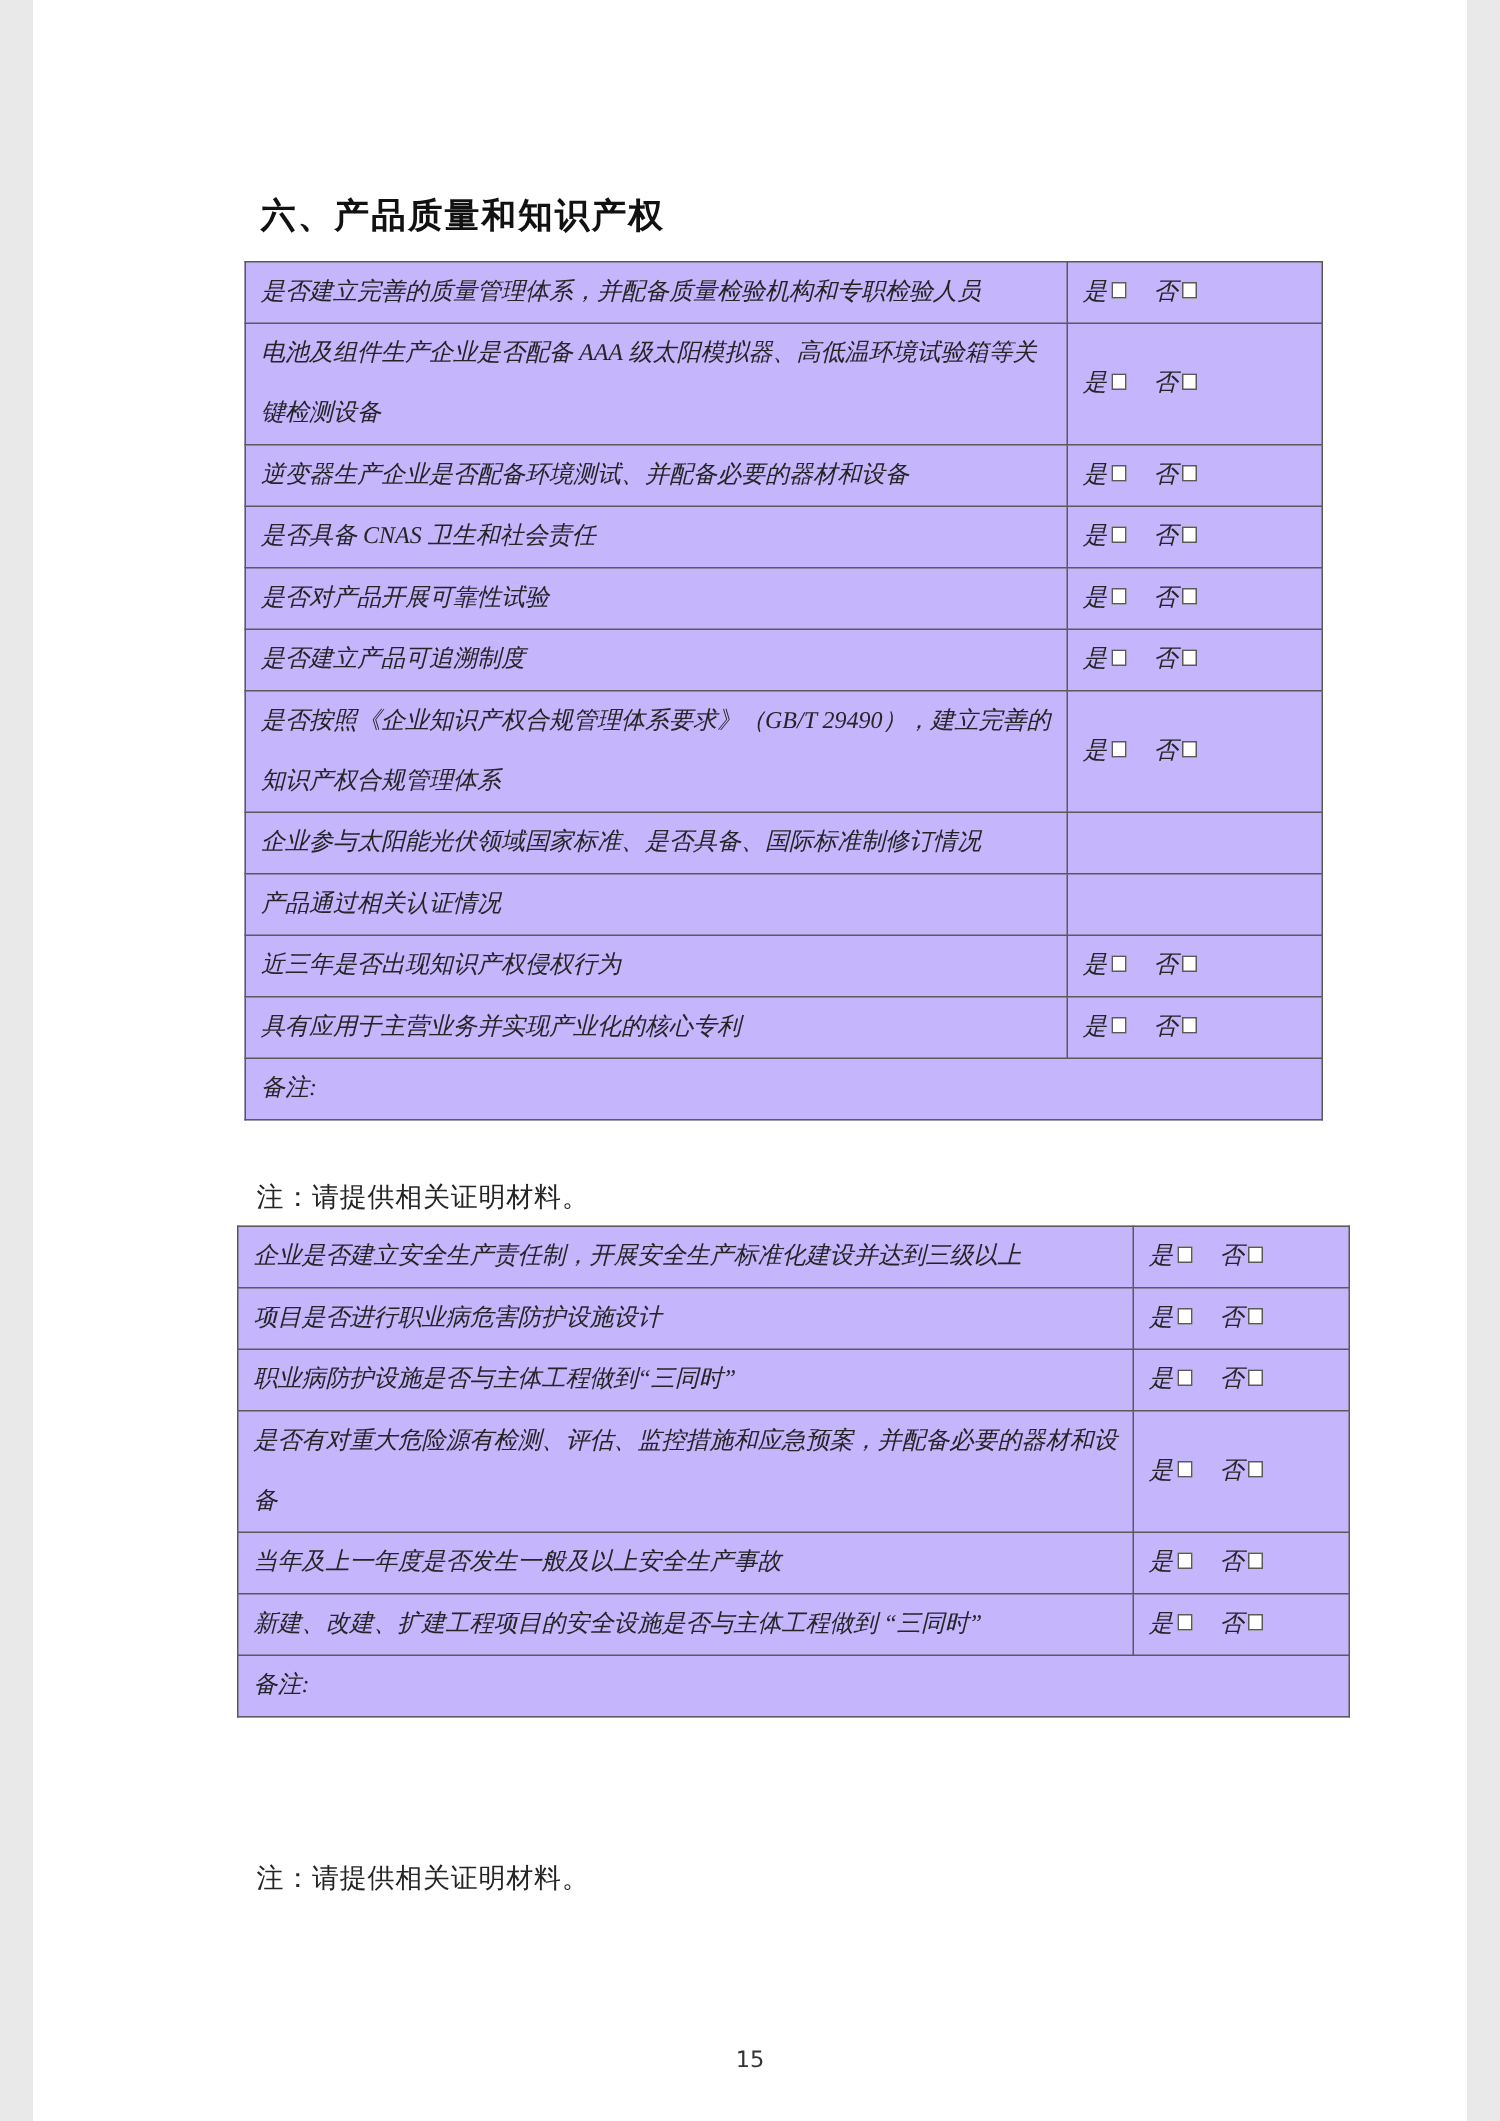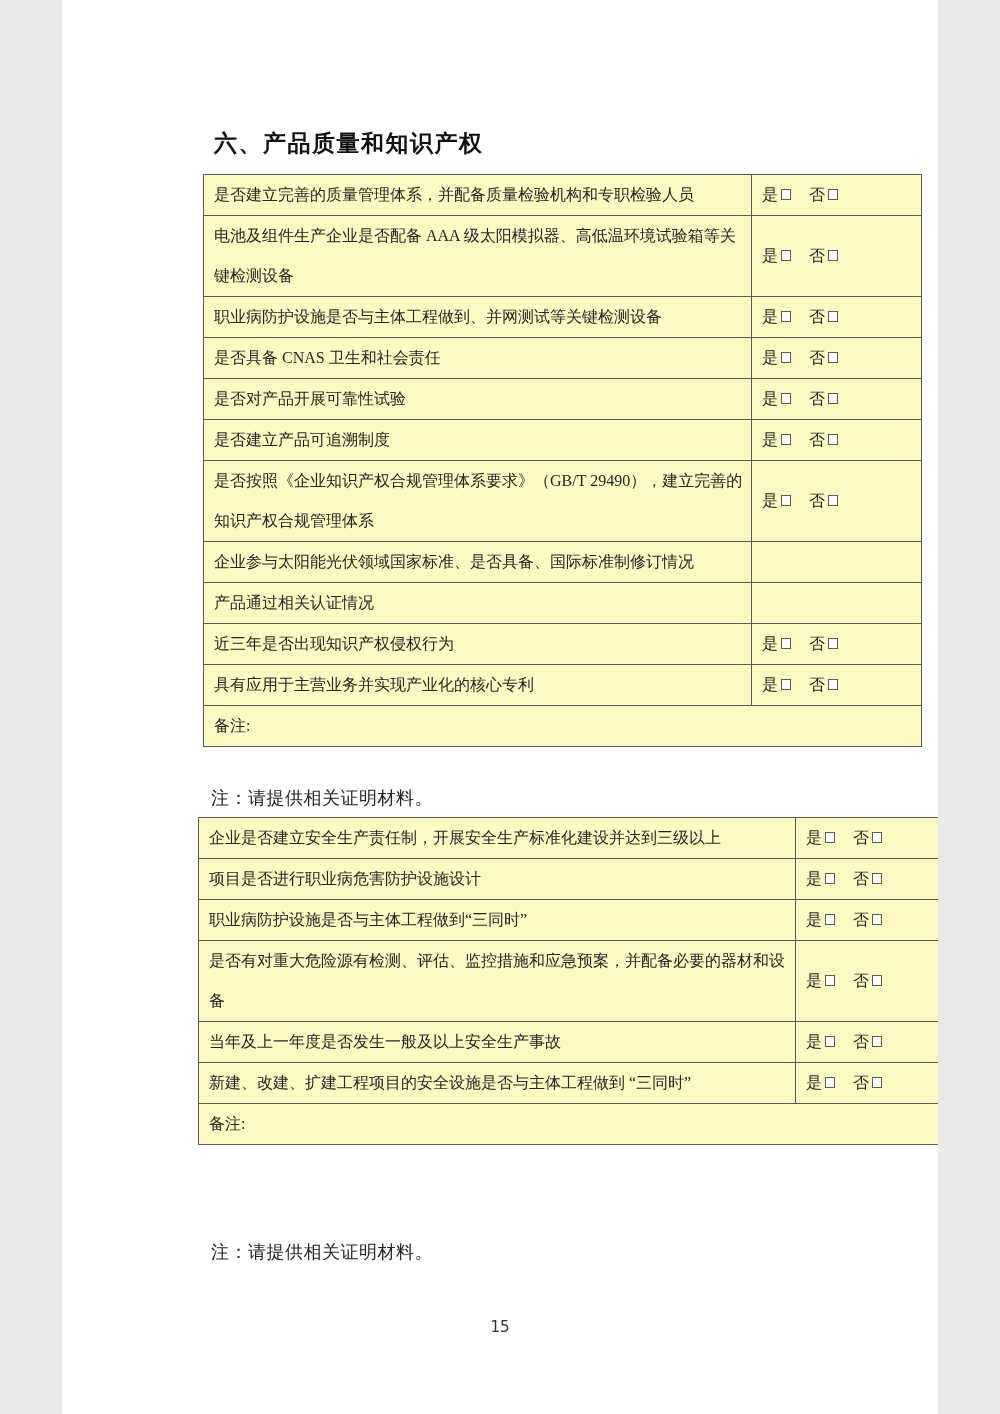--- a/index.html
+++ b/index.html
@@ -1,18 +1,18 @@
 <!DOCTYPE html>
 <html><head>
 <meta charset="utf-8">
 <style>
   html,body { margin:0; padding:0; background:#e9e9e9; }
   .page {
     position:relative;
-    width:876px; height:1414px;
+    width:956px; height:1414px;
     margin:0 auto;
     background:#ffffff;
     font-family:"Liberation Serif","DejaVu Serif",serif;
     color:#212121;
     overflow:hidden;
   }
   .section-title {
     position:absolute;
     font-family:"Liberation Sans","DejaVu Sans",sans-serif;
     font-weight:700;
@@ -21,21 +21,22 @@
     color:#111111;
     white-space:nowrap;
   }
   #title-1 { left:152px; top:128px; }
   #title-2 { left:152px; top:818px;margin-left:28px; }
 
   table.qtable {
     position:absolute;
     border-collapse:collapse;
     table-layout:fixed;
-    background:#fef9c3;
+    background:#c4b5fd;
+    font-style:italic;
   }
   #table-1 { left:141px; top:174px; width:718px; }
   #table-2 { left:136px; top:817px; width:741px; }
 
   table.qtable td {
     border:1px solid #5a5a5a;
     font-size:16px;
     line-height:40px;
     height:40px;
     vertical-align:middle;
@@ -63,21 +64,21 @@
     letter-spacing:0.5px;
     color:#252525;
     white-space:nowrap;
     font-family:Liberation Serif, serif;
   }
   #note-1 { left:149px; top:786px; }
   #note-2 { left:149px; top:1240px; }
 
   .page-number {
     position:absolute;
-    top:1318px; left:0;
+    top:1364px; left:0;
     width:100%;
     text-align:center;
     font-family:"DejaVu Sans","Liberation Sans",sans-serif;
     font-size:15px;
     color:#333333;
   }
 </style>
 </head>
 <body>
 
@@ -93,21 +94,21 @@
     <tbody>
         <tr>
           <td class="q">是否建立完善的质量管理体系，并配备质量检验机构和专职检验人员</td>
           <td class="yn"><span class="yn-group">是<span class="cb"></span></span><span class="yn-group">否<span class="cb"></span></span></td>
         </tr>
         <tr>
           <td class="q">电池及组件生产企业是否配备 AAA 级太阳模拟器、高低温环境试验箱等关键检测设备</td>
           <td class="yn"><span class="yn-group">是<span class="cb"></span></span><span class="yn-group">否<span class="cb"></span></span></td>
         </tr>
         <tr>
-          <td class="q">职业病防护设施是否与主体工程做到、并网测试等关键检测设备</td>
+          <td class="q">逆变器生产企业是否配备环境测试、并配备必要的器材和设备</td>
           <td class="yn"><span class="yn-group">是<span class="cb"></span></span><span class="yn-group">否<span class="cb"></span></span></td>
         </tr>
         <tr>
           <td class="q">是否具备 CNAS 卫生和社会责任</td>
           <td class="yn"><span class="yn-group">是<span class="cb"></span></span><span class="yn-group">否<span class="cb"></span></span></td>
         </tr>
         <tr>
           <td class="q">是否对产品开展可靠性试验</td>
           <td class="yn"><span class="yn-group">是<span class="cb"></span></span><span class="yn-group">否<span class="cb"></span></span></td>
         </tr>

